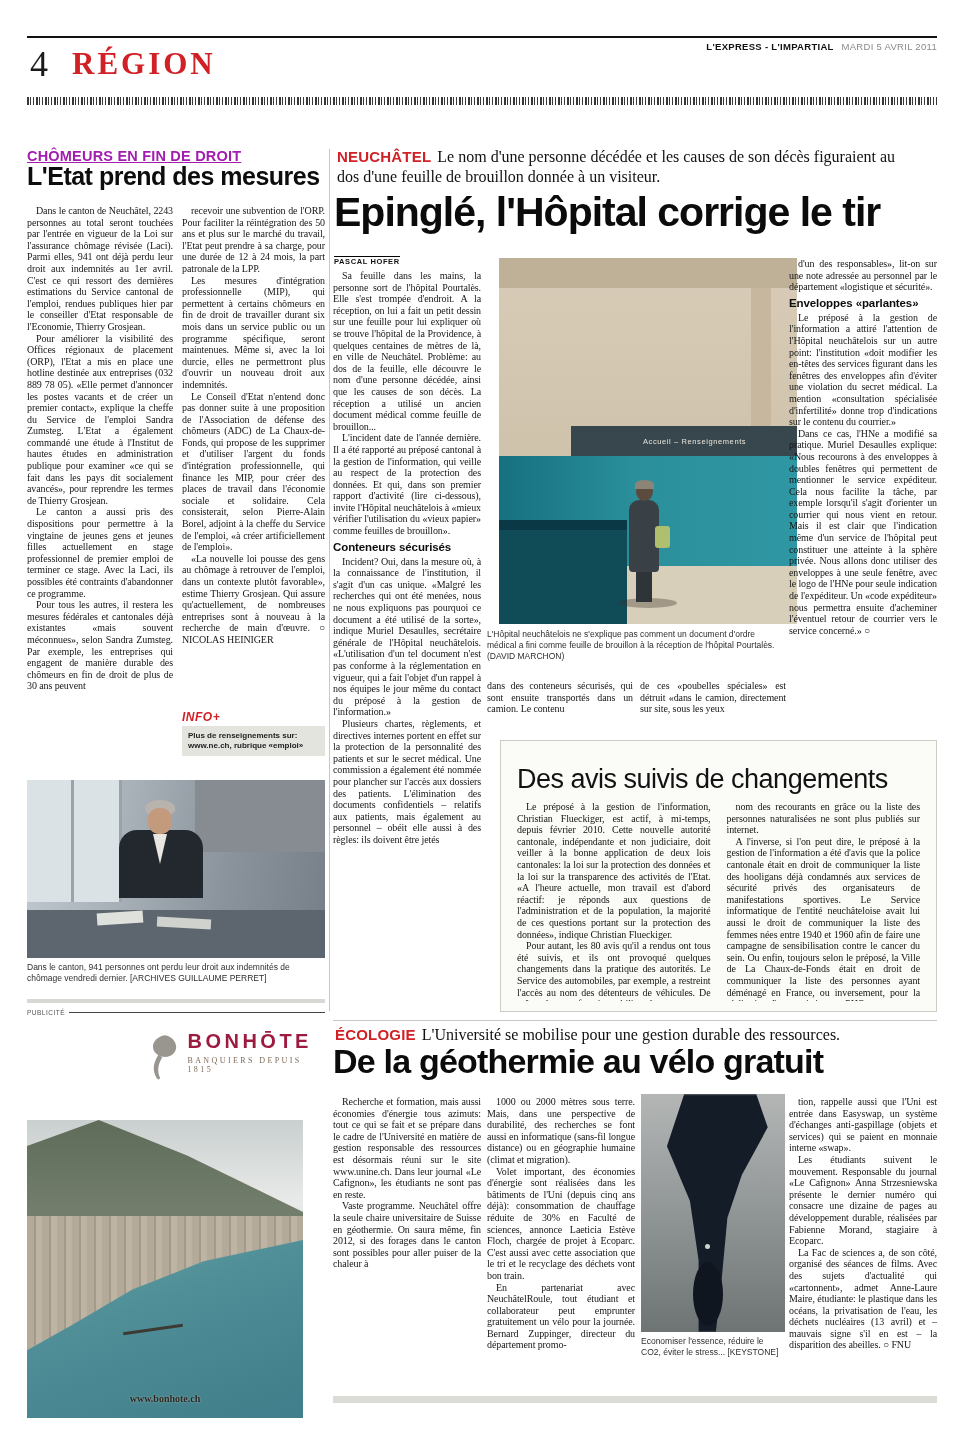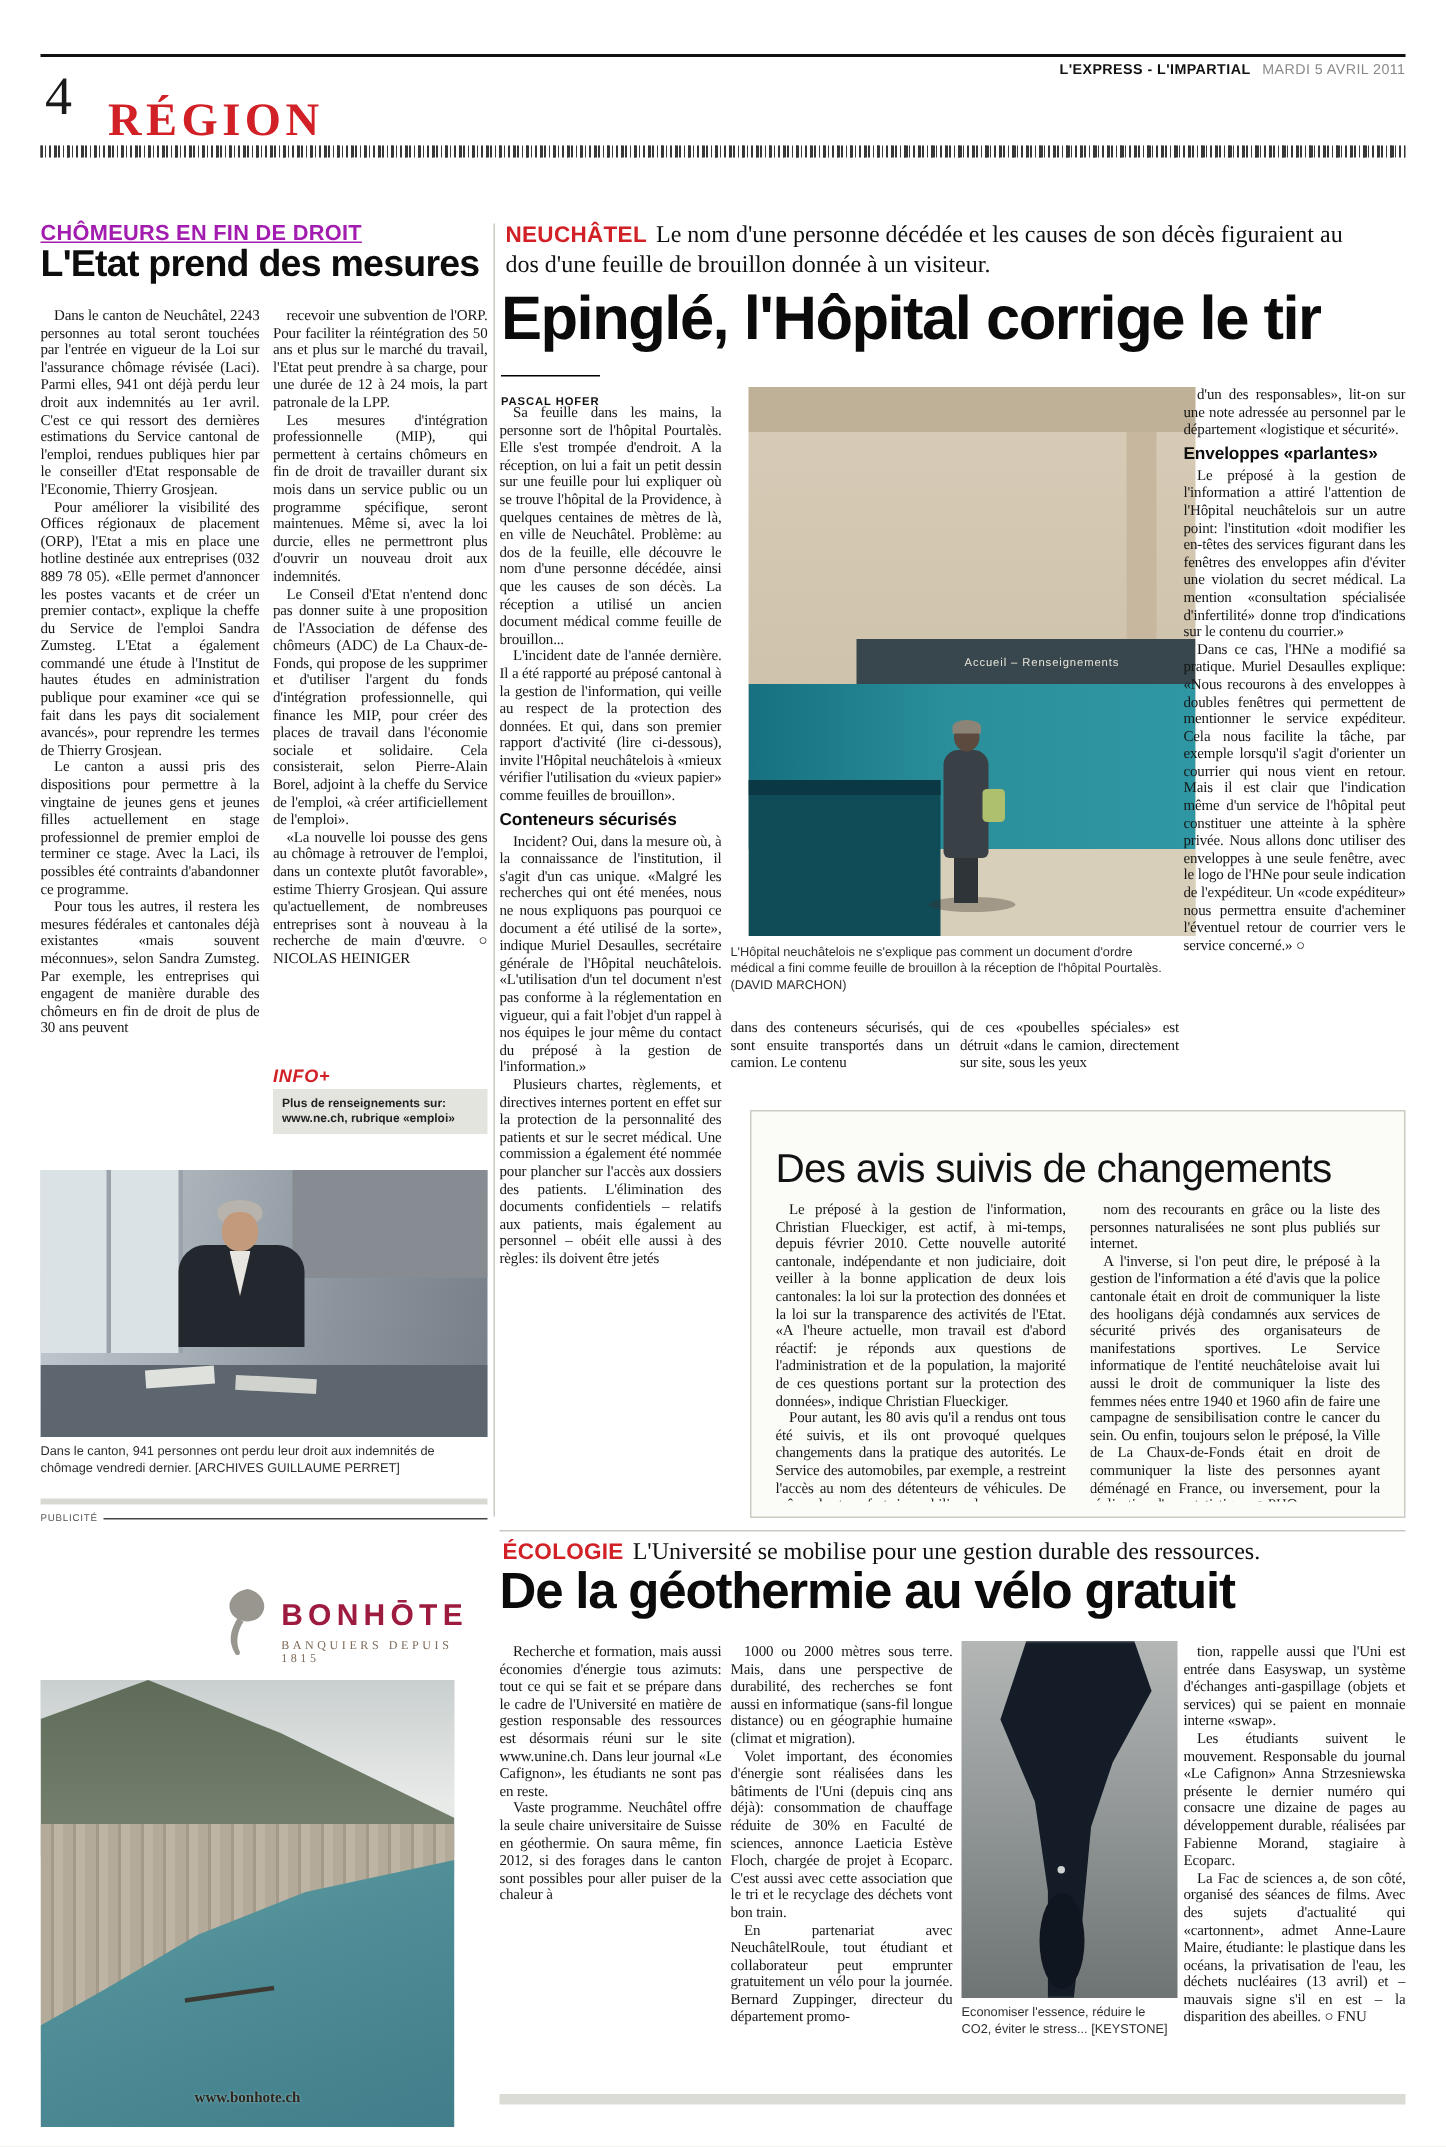--- a/index.html
+++ b/index.html
@@ -4,21 +4,21 @@
 <style>
   html,body{margin:0;padding:0;background:#e9e9e6;}
   .page{position:relative;width:964px;height:1431px;background:#fff;overflow:hidden;
         font-family:"Liberation Serif",serif;color:#141414;}
   
   .top-rule{position:absolute;left:27px;right:27px;top:36px;height:2px;background:#111;}
   .masthead{position:absolute;right:27px;top:41px;font:bold 9.5px "Liberation Sans",sans-serif;letter-spacing:.3px;color:#111;}
   .masthead .date{font-weight:normal;color:#8a8a8a;margin-left:5px;}
   .pagenum{position:absolute;left:30px;top:46px;font:400 36px/36px "Liberation Serif",serif;color:#1a1a1a;}
   .section-title{position:absolute;left:72px;top:48px;font:bold 31px/32px "Liberation Serif",serif;
-                 color:#d12026;letter-spacing:3px;margin-top:16px;}
+                 color:#d12026;letter-spacing:3px;}
   .barcode{position:absolute;left:27px;right:27px;top:97px;height:8px;opacity:.85;
     background:repeating-linear-gradient(90deg,#161616 0 1px,transparent 1px 3px),
                repeating-linear-gradient(90deg,#161616 0 2px,transparent 2px 9px);}
   
   .bt{font:10px/11.6px "Liberation Serif",serif;text-align:justify;color:#161616;letter-spacing:-.1px;}
   .para{margin:0;text-indent:9px;}
   .subhead{font:bold 11.5px/13px "Liberation Sans",sans-serif;color:#0d0d0d;margin:4px 0 2px;}
   .kick-label{font:bold 15px "Liberation Sans",sans-serif;color:#d12026;letter-spacing:.2px;margin-right:6px;}
   .caption{font:8.5px/10.8px "Liberation Sans",sans-serif;color:#2e2e2e;text-align:left;}
   .abs{position:absolute;}
@@ -44,42 +44,42 @@
   .lp-hair{position:absolute;left:118px;top:20px;width:30px;height:16px;border-radius:50% 50% 40% 40%;background:#b8b3ac;}
   .lp-head{position:absolute;left:121px;top:28px;width:24px;height:26px;border-radius:45%;background:#c49a7c;}
   .lp-body{position:absolute;left:92px;top:50px;width:84px;height:68px;border-radius:18px 18px 0 0;background:#23282e;}
   .lp-shirt{position:absolute;left:126px;top:54px;width:14px;height:30px;background:#e8e6e0;
             clip-path:polygon(0 0,100% 0,50% 100%);}
   .lp-desk{position:absolute;left:0;bottom:0;width:100%;height:48px;background:#5d656e;}
   .lp-paper{position:absolute;left:70px;bottom:34px;width:46px;height:12px;background:#dfe1dd;transform:rotate(-4deg);}
   .lp-paper2{position:absolute;left:130px;bottom:30px;width:54px;height:10px;background:#cfd2cd;transform:rotate(3deg);}
   
   .ad{left:27px;top:1028px;width:298px;height:390px;background:#fff;}
-  .ad-logo-row{position:absolute;left:120px;top:26px;display:flex;align-items:flex-end;gap:8px;}
+  .ad-logo-row{position:absolute;left:120px;top:2px;display:flex;align-items:flex-start;gap:8px;}
   .ad-brand{font:600 20px "Liberation Sans",sans-serif;color:#9e1b40;letter-spacing:3.5px;}
   .ad-tagline{font:8px "Liberation Serif",serif;color:#7d6a58;letter-spacing:2.4px;margin-top:3px;}
   .ad-photo{position:absolute;left:0;top:92px;width:276px;height:298px;overflow:hidden;
             background:linear-gradient(#c9cfcf 0%,#e9ebe9 28%,#dfe3e1 34%);}
   .adp-hill{position:absolute;left:0;top:0;width:100%;height:118px;background:linear-gradient(#55634f,#6e7a66);
             clip-path:polygon(0 22%,26% 0,58% 30%,100% 78%,100% 100%,0 100%);opacity:.92;}
   .adp-city{position:absolute;left:0;top:96px;width:100%;height:210px;
             background:repeating-linear-gradient(90deg,#b3aa9a 0 7px,#a49a8a 7px 9px,#bdb4a4 9px 15px);
             clip-path:polygon(0 0,100% 0,100% 16%,62% 26%,34% 44%,14% 62%,0 72%);}
   .adp-lake{position:absolute;left:0;top:120px;width:100%;height:178px;
             background:linear-gradient(160deg,#68a0a6 0%,#4f8e97 40%,#3f7e8a 100%);
             clip-path:polygon(100% 0,100% 100%,0 100%,0 62%,16% 48%,38% 28%,64% 12%);}
   .adp-pier{position:absolute;left:96px;top:208px;width:60px;height:3px;background:#3c3a33;transform:rotate(-8deg);}
   .ad-url{position:absolute;left:0;right:0;bottom:14px;text-align:center;
           font:bold 10px "Liberation Serif",serif;color:#2d261e;text-shadow:0 0 2px rgba(255,255,255,.45);}
   
   .v-rule{left:329px;top:149px;width:1px;height:862px;background:#c9c9c3;}
   .m-kicker{left:337px;top:147px;width:575px;font:16px/19.5px "Liberation Serif",serif;color:#111;}
   .m-headline{left:334px;top:191px;font:bold 41px/43px "Liberation Sans",sans-serif;color:#0b0b0b;letter-spacing:-1px;}
   .m-byline{left:334px;top:250px;}
-  .byline{display:inline-block;border-top:1.5px solid #000;padding-top:12px;
+  .byline{display:inline-block;border-top:1.5px solid #000;padding-top:0;
           font:bold 7.5px "Liberation Sans",sans-serif;letter-spacing:.6px;color:#111;}
   .m-col1{left:333px;top:270px;width:148px;height:740px;overflow:hidden;}
   .m-col2stub{left:487px;top:680px;width:146px;}
   .m-col3stub{left:640px;top:680px;width:146px;}
   .m-col4{left:789px;top:258px;width:148px;height:480px;overflow:hidden;}
   .m-caption{left:487px;top:629px;width:298px;}
   
   .m-photo{left:487px;top:258px;width:298px;height:366px;overflow:hidden;
            background:linear-gradient(#d8ccb8 0%,#cfc2ab 58%);margin-left:12px;}
   .hp-top{position:absolute;left:0;top:0;width:100%;height:30px;background:#bfb098;}

